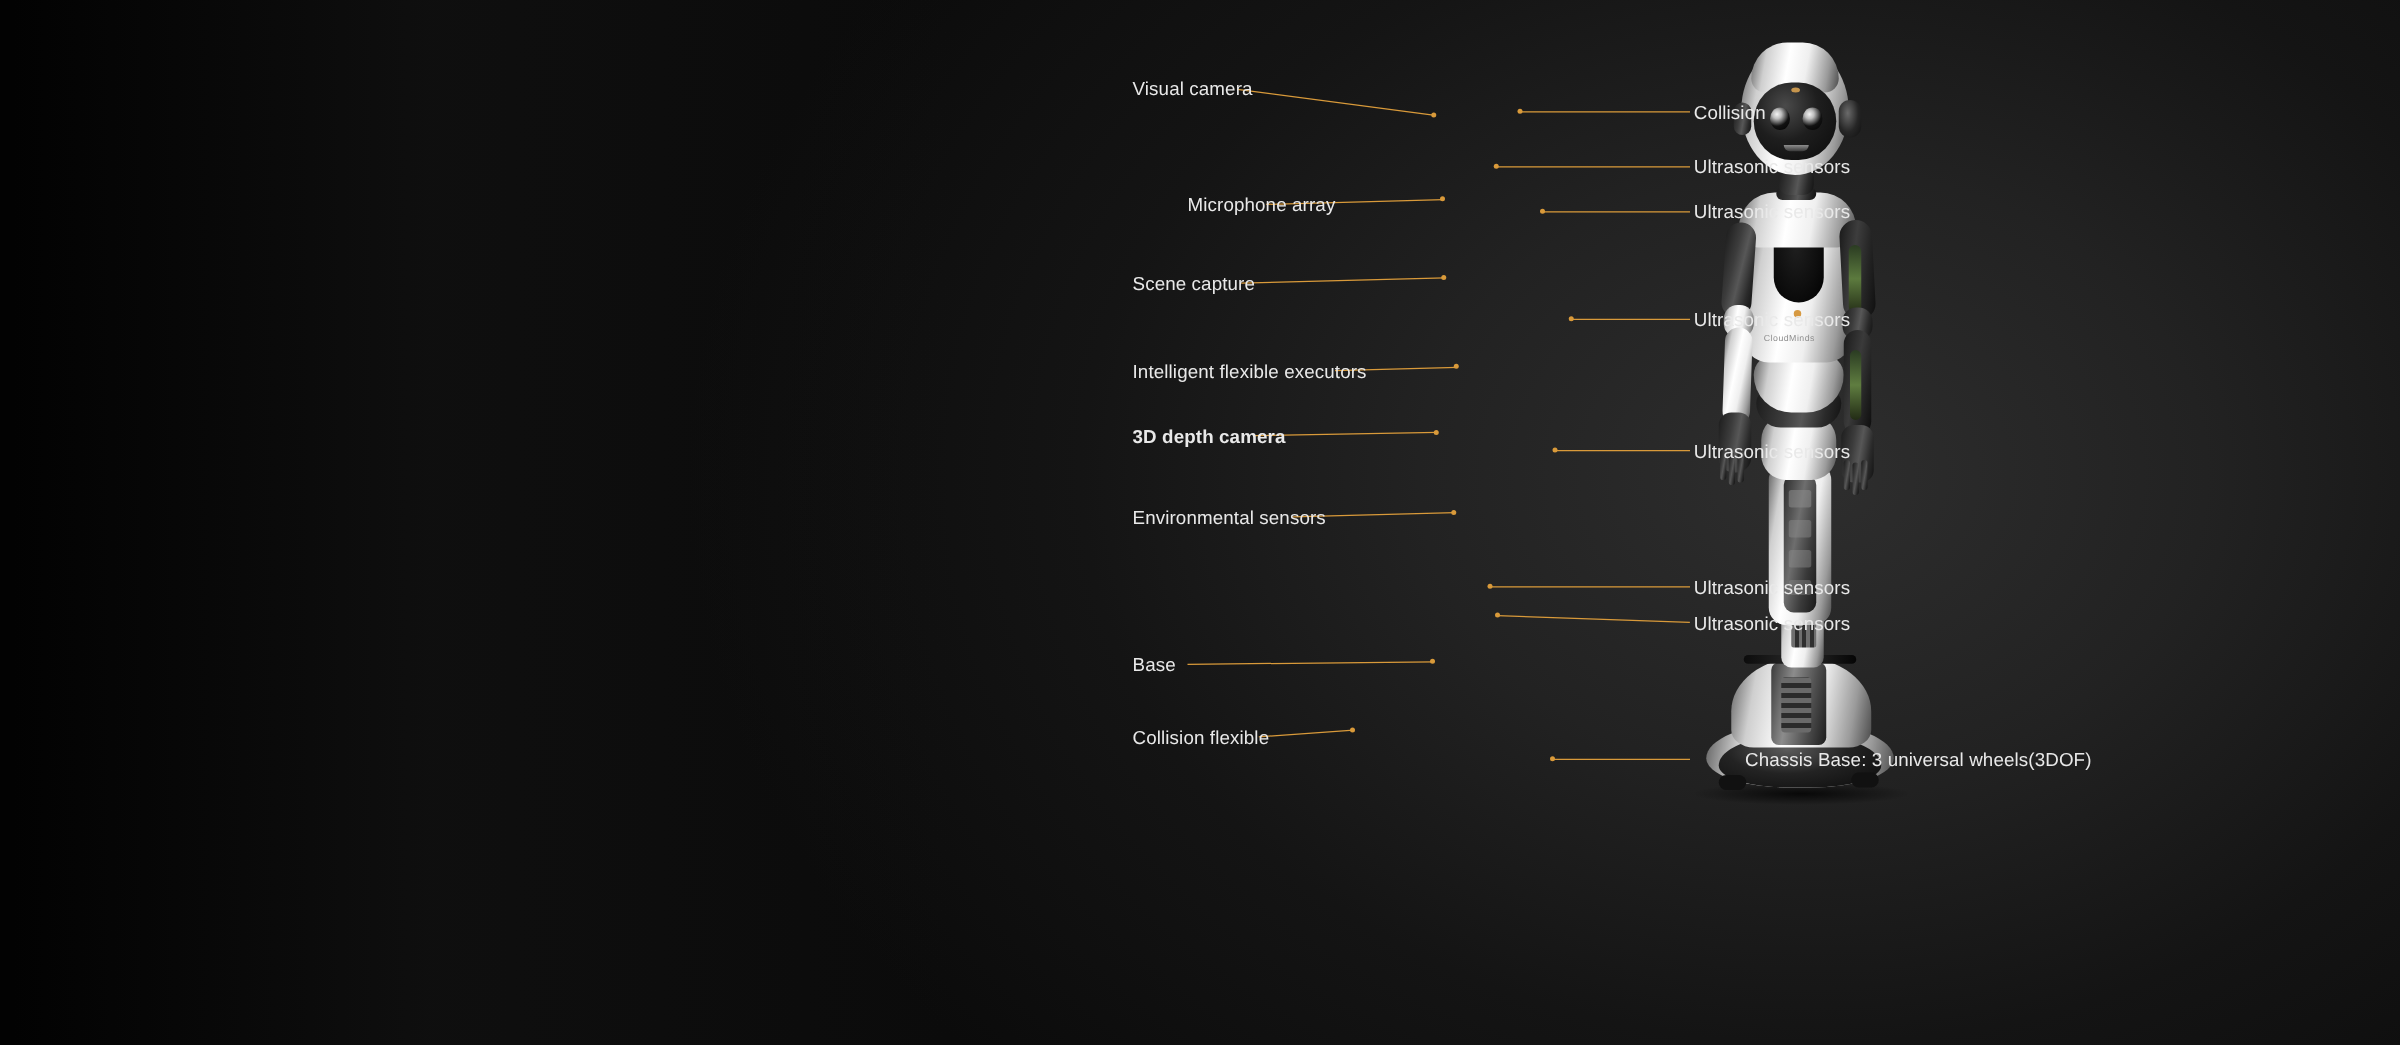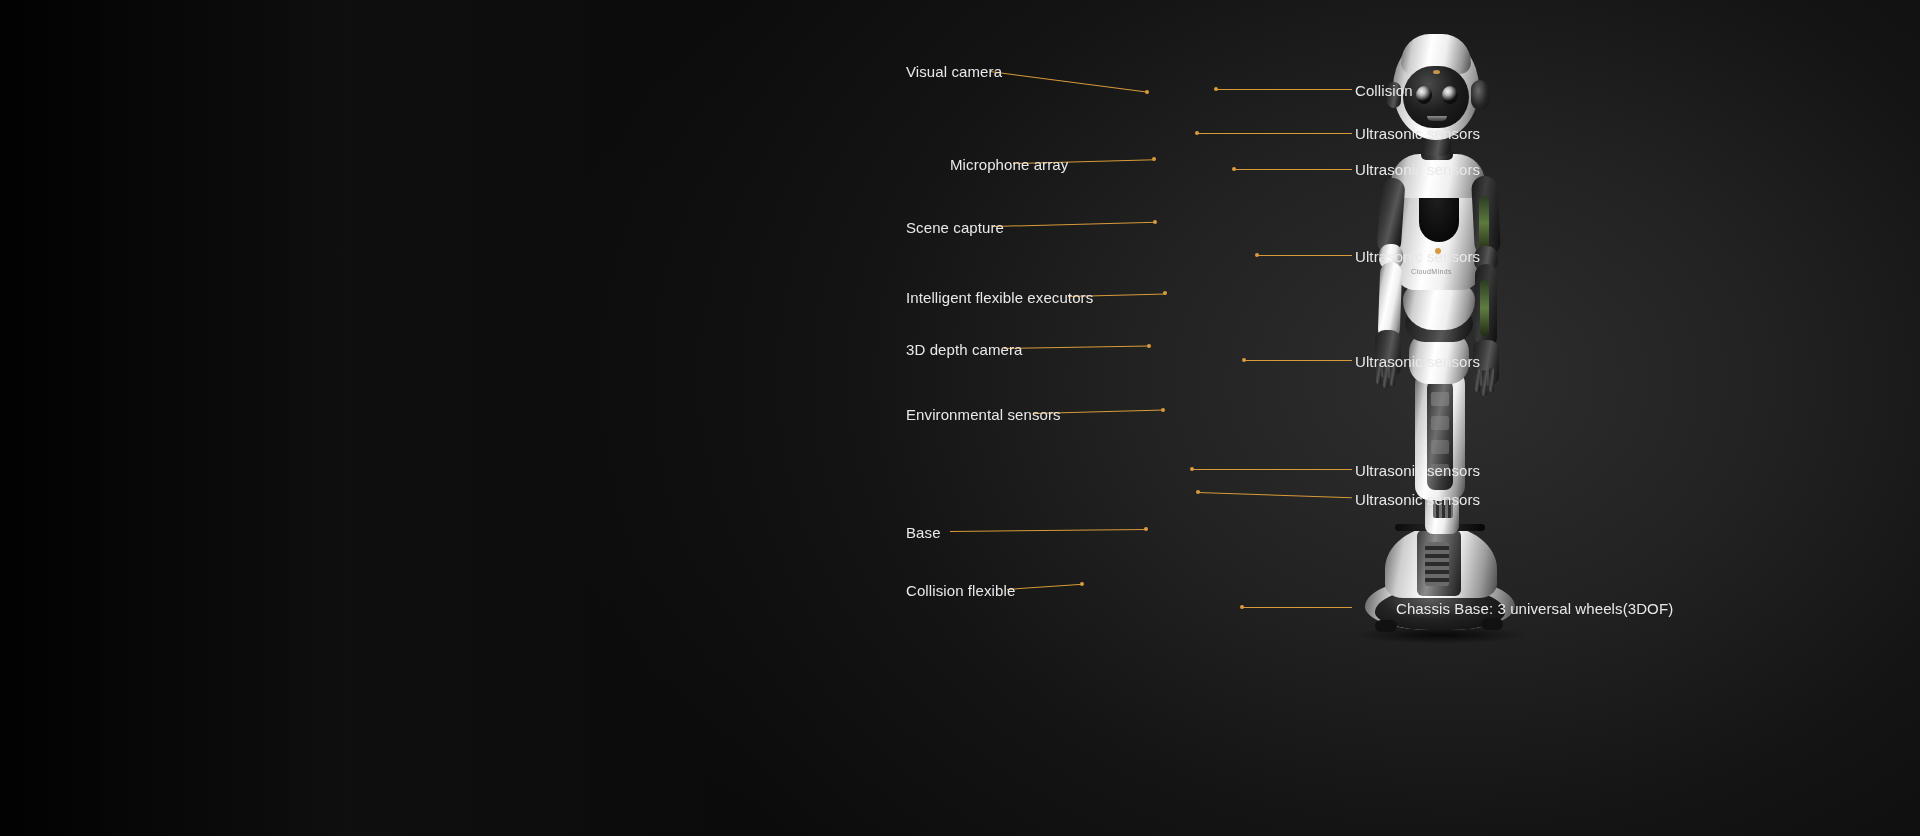--- a/index.html
+++ b/index.html
@@ -235,21 +235,21 @@
   <div class="leader" style="left:993px; top:226px; width:163px; transform:rotate(-1.5deg);"></div>
   <div class="dot" style="left:1153px; top:220px;"></div>
   <div class="label" style="left:906px; top:219px;text-align:right;">Scene capture</div>
 
   <div class="leader" style="left:1068px; top:296px; width:98px; transform:rotate(-1.5deg);"></div>
   <div class="dot" style="left:1163px; top:291px;"></div>
   <div class="label" style="left:906px; top:289px;">Intelligent flexible executors</div>
 
   <div class="leader" style="left:1004px; top:348px; width:146px; transform:rotate(-1deg);"></div>
   <div class="dot" style="left:1147px; top:344px;"></div>
-  <div class="label" style="left:906px; top:341px;">3D depth camera</div>
+  <div class="label" style="left:906px; top:341px;font-weight:bold;">3D depth camera</div>
 
   <div class="leader" style="left:1034px; top:413px; width:130px; transform:rotate(-1.5deg);"></div>
   <div class="dot" style="left:1161px; top:408px;"></div>
   <div class="label" style="left:906px; top:406px;">Environmental sensors</div>
 
   <div class="leader" style="left:950px; top:531px; width:197px; transform:rotate(-0.6deg);"></div>
   <div class="dot" style="left:1144px; top:527px;"></div>
   <div class="label" style="left:906px; top:524px;">Base</div>
 
   <div class="leader" style="left:1007px; top:589px; width:76px; transform:rotate(-4deg);"></div>

